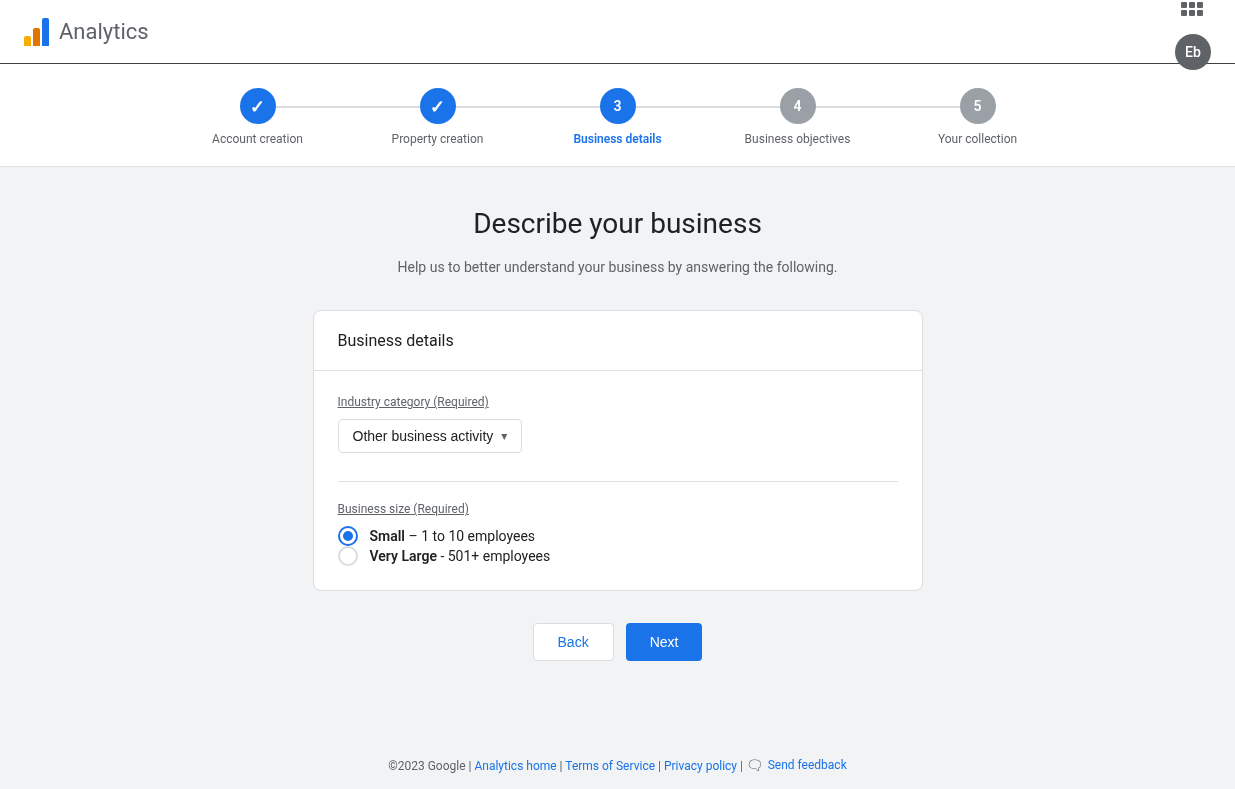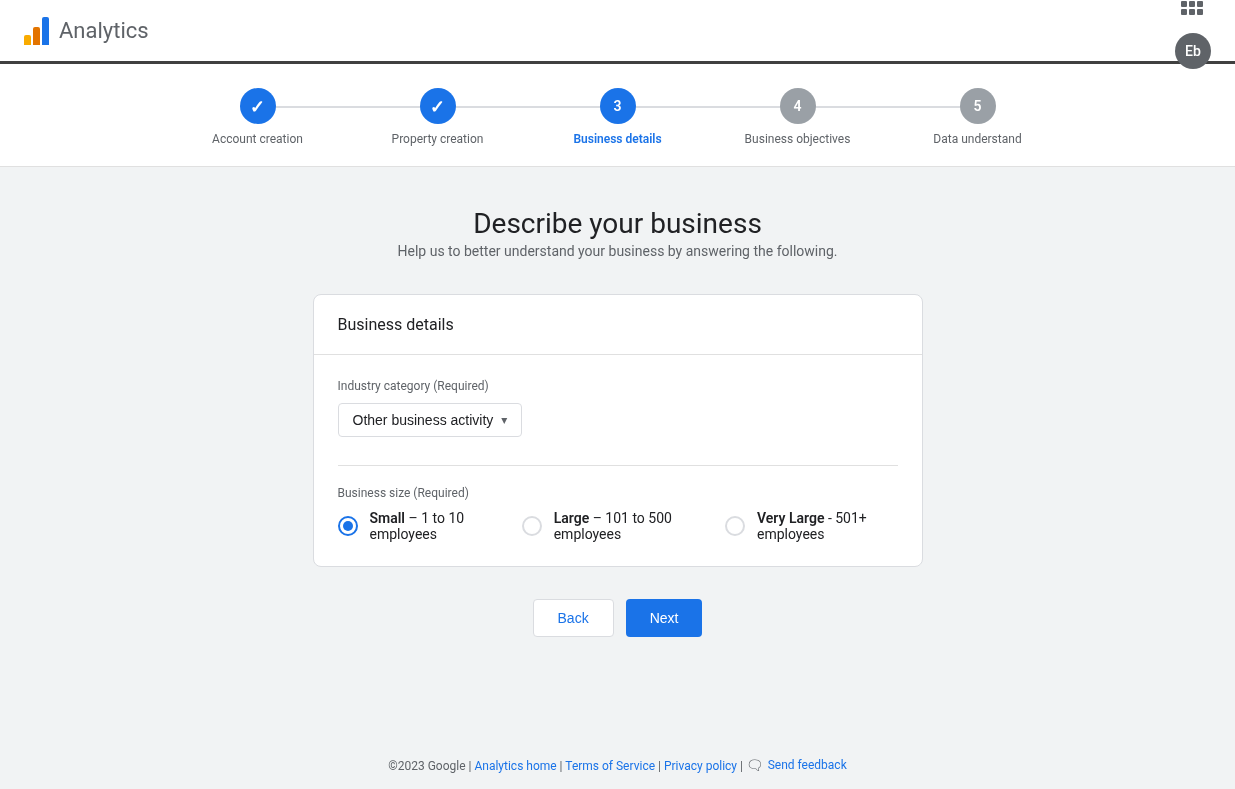--- a/index.html
+++ b/index.html
@@ -12,21 +12,21 @@
     }
 
     
     .header {
       background: #fff;
       height: 64px;
       display: flex;
       align-items: center;
       justify-content: space-between;
       padding: 0 24px;
-      border-bottom: 3px solid #404040;
+      border-bottom: 1px solid #404040;
     }
     .header-left {
       display: flex;
       align-items: center;
       gap: 10px;
     }
     .logo-icon {
       display: flex;
       align-items: flex-end;
       gap: 2px;
@@ -152,21 +152,21 @@
     .main-content {
       display: flex;
       flex-direction: column;
       align-items: center;
       padding: 40px 24px 24px;
     }
     .page-title {
       font-size: 28px;
       font-weight: 400;
       color: #202124;
-      margin-bottom: 0;
+      margin-bottom: 16px;
     }
     .page-subtitle {
       font-size: 14px;
       color: #5f6368;
       text-align: center;
       line-height: 1.6;
       margin-bottom: 32px;
     }
 
     
@@ -186,20 +186,21 @@
       color: #202124;
       font-weight: 400;
     }
     .card-body {
       padding: 24px;
     }
     .field-label {
       font-size: 12px;
       color: #5f6368;
       margin-bottom: 10px;
+      text-decoration: underline;
     }
     .dropdown-button {
       display: inline-flex;
       align-items: center;
       gap: 8px;
       border: 1px solid #dadce0;
       border-radius: 4px;
       padding: 8px 14px;
       font-size: 14px;
       color: #202124;
@@ -211,21 +212,22 @@
       font-size: 12px;
       color: #5f6368;
     }
     .section-divider {
       border: none;
       border-top: 1px solid #e0e0e0;
       margin: 4px 0 20px;
     }
     .radio-group {
       display: flex;
-      gap: 24px;
+      flex-direction: column;
+      gap: 0;
     }
     .radio-item {
       display: flex;
       align-items: center;
       gap: 12px;
       cursor: pointer;
     }
     .radio-outer {
       width: 20px;
       height: 20px;
@@ -365,21 +367,21 @@
         <span>4</span>
       </div>
       <div class="step-connector"></div>
       <span class="step-label">Business objectives</span>
     </div>
 
     <div class="step">
       <div class="step-circle inactive">
         <span>5</span>
       </div>
-      <span class="step-label">Data understand</span>
+      <span class="step-label">Your collection</span>
     </div>
 
   </div>
 </div>
 
 <div class="main-content">
   <h1 class="page-title">Describe your business</h1>
   <p class="page-subtitle">
     <span>Help us to better understand your business by answering the following.</span><br>
   </p>
@@ -407,27 +409,20 @@
           <div class="radio-outer selected">
             <div class="radio-inner"></div>
           </div>
           <span class="radio-label">
             <strong>Small</strong>
             <span>– 1 to 10 employees</span>
           </span>
         </label>
 
 
-        <label class="radio-item">
-          <div class="radio-outer"></div>
-          <span class="radio-label">
-            <strong>Large</strong>
-            <span>– 101 to 500 employees</span>
-          </span>
-        </label>
 
         <label class="radio-item">
           <div class="radio-outer"></div>
           <span class="radio-label">
             <strong>Very Large</strong>
             <span>- 501+ employees</span>
           </span>
         </label>
 
       </div>

